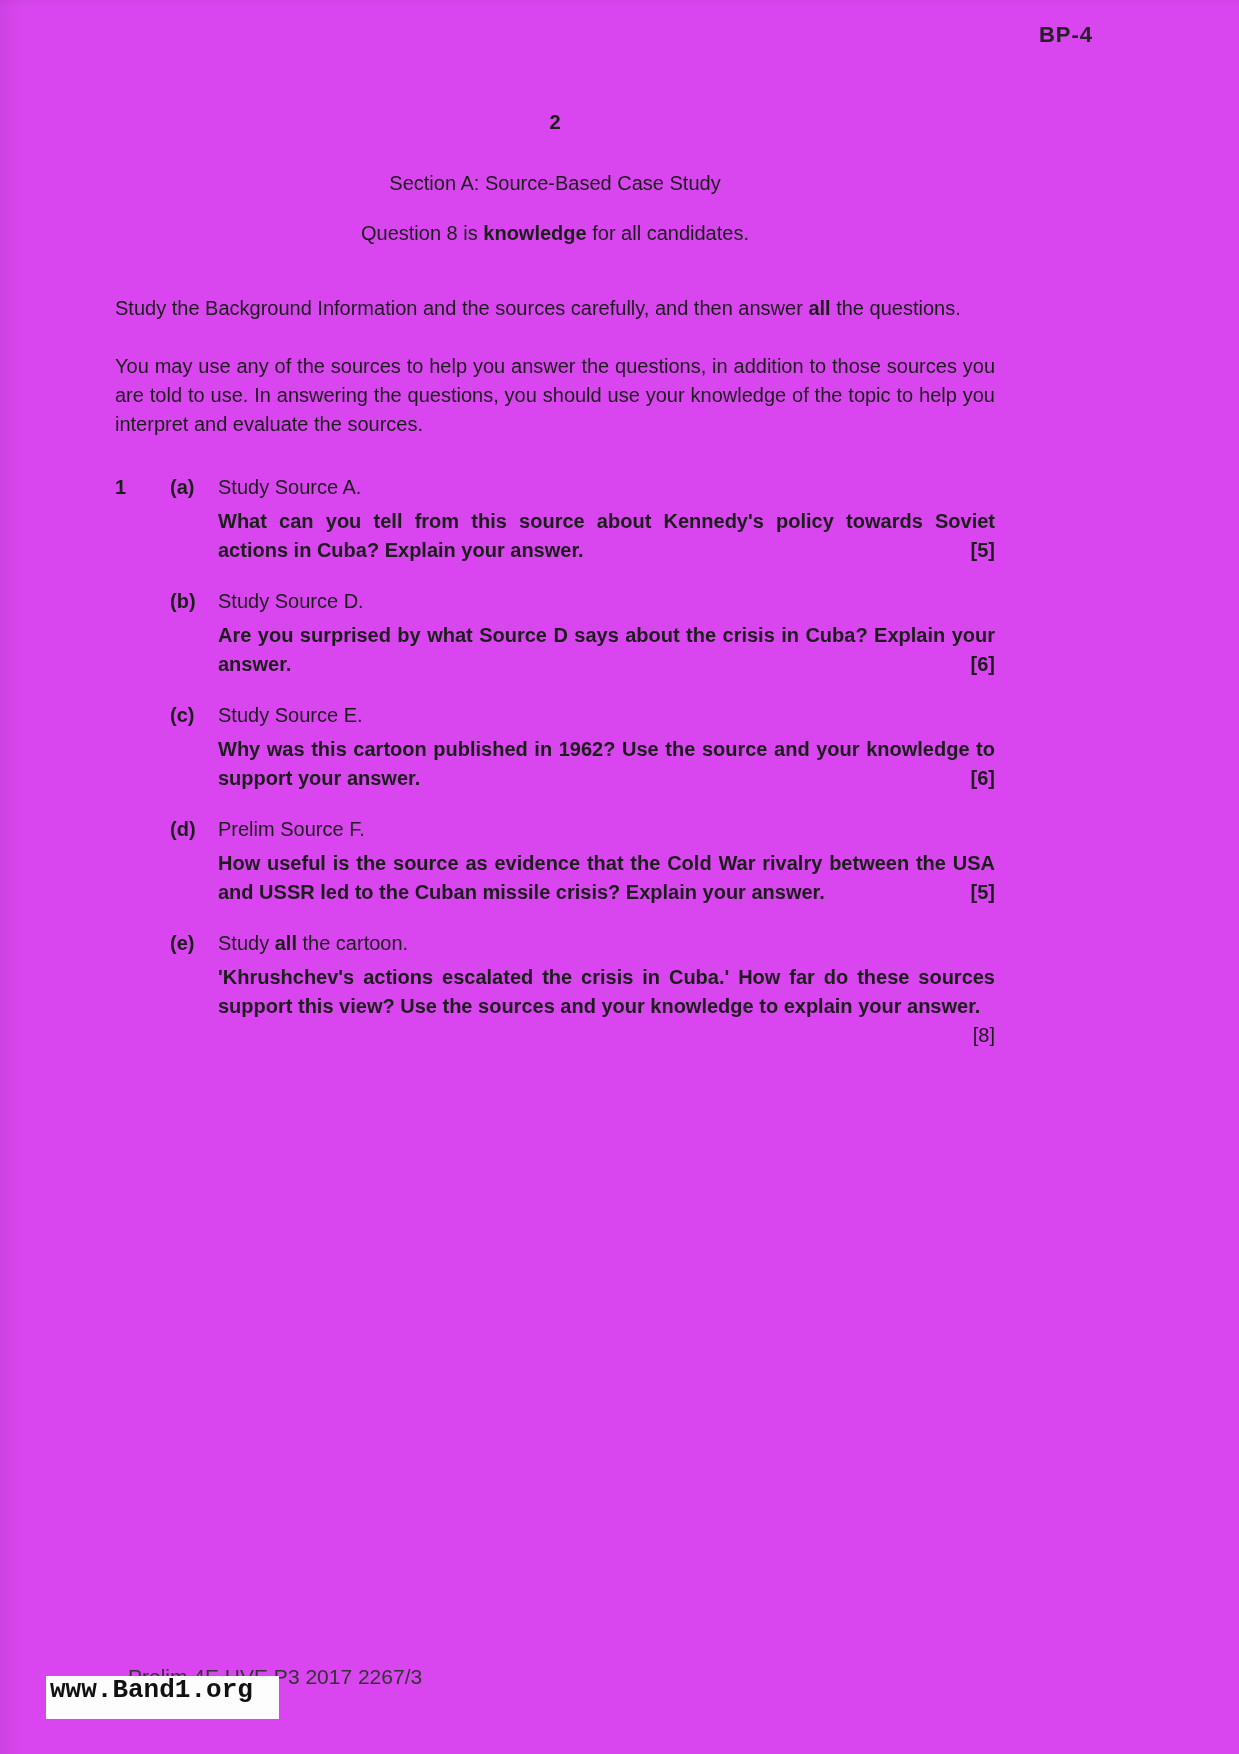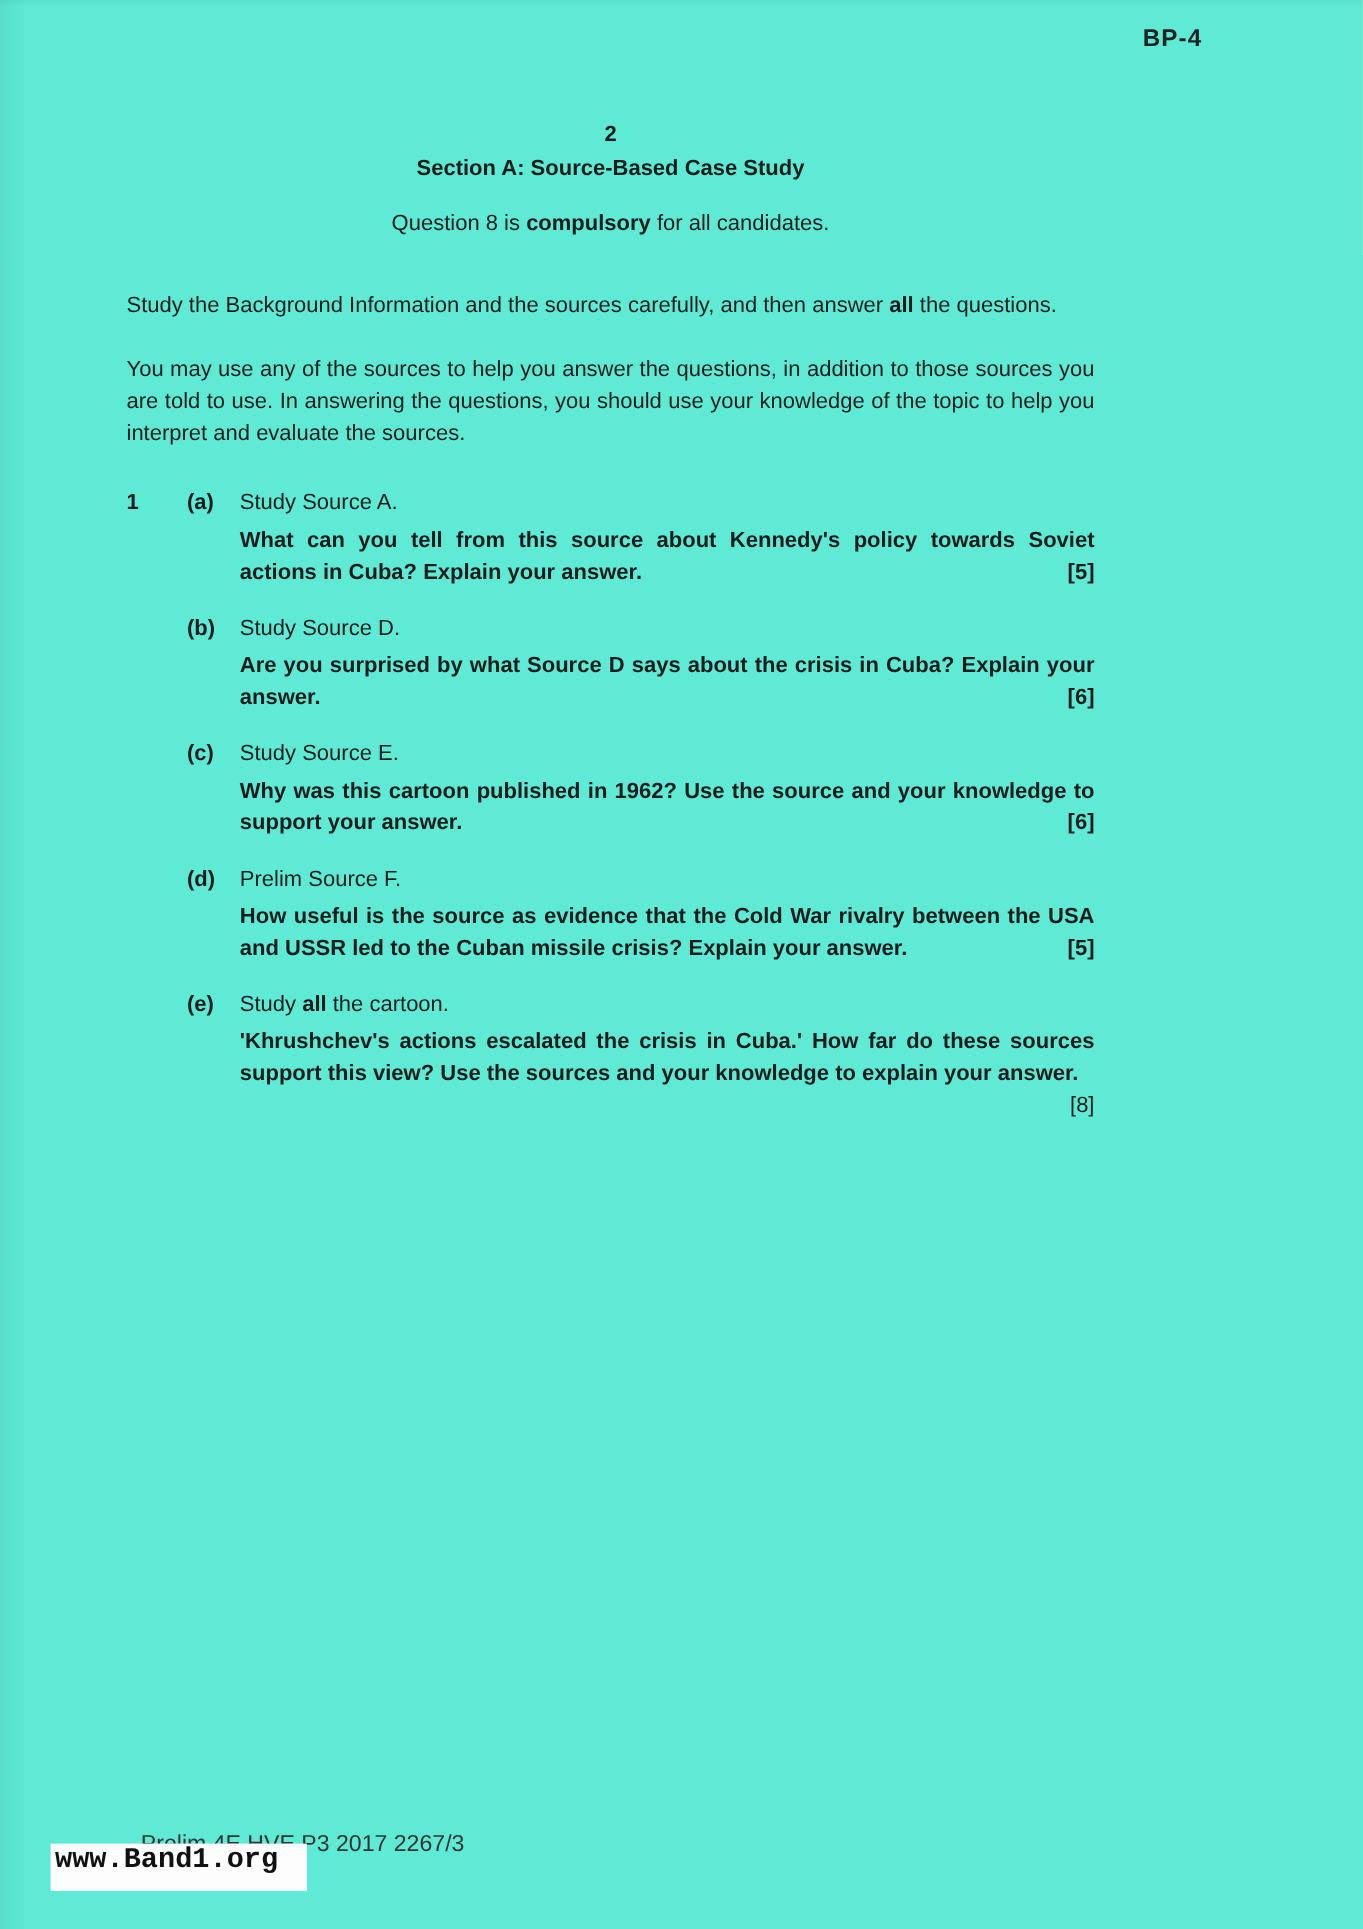--- a/index.html
+++ b/index.html
@@ -1,20 +1,20 @@
 <!DOCTYPE html>
 <html><head>
 <meta charset="utf-8">
 <style>
   html, body { margin: 0; padding: 0; background: #ffffff; }
   .page {
     position: relative;
     width: 1239px;
     height: 1754px;
-    background: #5eead4;
+    background: #d946ef;
     font-family: "Liberation Sans", sans-serif;
     font-size: 20px;
     line-height: 29px;
     color: #1c1c1c;
     overflow: hidden;
   }
   
   .page::before {
     content: "";
     position: absolute;
@@ -42,21 +42,21 @@
   }
   .content {
     position: absolute;
     left: 115px;
     top: 0;
     width: 880px;
   }
   .center { text-align: center; }
   .bold { font-weight: bold; }
   .page-number { margin-top: 108px; font-weight: bold; }
-  .section-title { margin-top: 2px; font-weight: bold; }
+  .section-title { margin-top: 32px; font-weight: normal; }
   .compulsory-note { margin-top: 21px; }
   .intro-p1 { margin-top: 46px; text-align: justify; }
   .intro-p2 { margin-top: 29px; text-align: justify; }
   .question { margin-top: 34px; }
   .q-part { display: flex; margin-bottom: 22px; }
   .col-num { width: 55px; font-weight: bold; flex: none; }
   .col-letter { width: 48px; font-weight: bold; flex: none; }
   .col-main { flex: 1; min-width: 0; }
   .q-body { margin-top: 5px; text-align: justify; position: relative; font-weight: bold; }
   .marks { position: absolute; right: 0; bottom: 0; }
@@ -89,21 +89,21 @@
 <div class="page">
 
   <div class="corner-label">BP-4</div>
 
   <div class="content">
 
     <div class="center page-number">2</div>
 
     <div class="center section-title">Section A: Source-Based Case Study</div>
 
-    <div class="center compulsory-note"><span>Question 8 is </span><span class="bold">compulsory</span><span> for all candidates.</span></div>
+    <div class="center compulsory-note"><span>Question 8 is </span><span class="bold">knowledge</span><span> for all candidates.</span></div>
 
     <div class="intro-p1"><span>Study the Background Information and the sources carefully, and then answer </span><span class="bold">all</span><span> the questions.</span></div>
 
     <div class="intro-p2">You may use any of the sources to help you answer the questions, in addition to those sources you are told to use. In answering the questions, you should use your knowledge of the topic to help you interpret and evaluate the sources.</div>
 
     <div class="question">
 
       <div class="q-part">
         <div class="col-num">1</div>
         <div class="col-letter">(a)</div>

